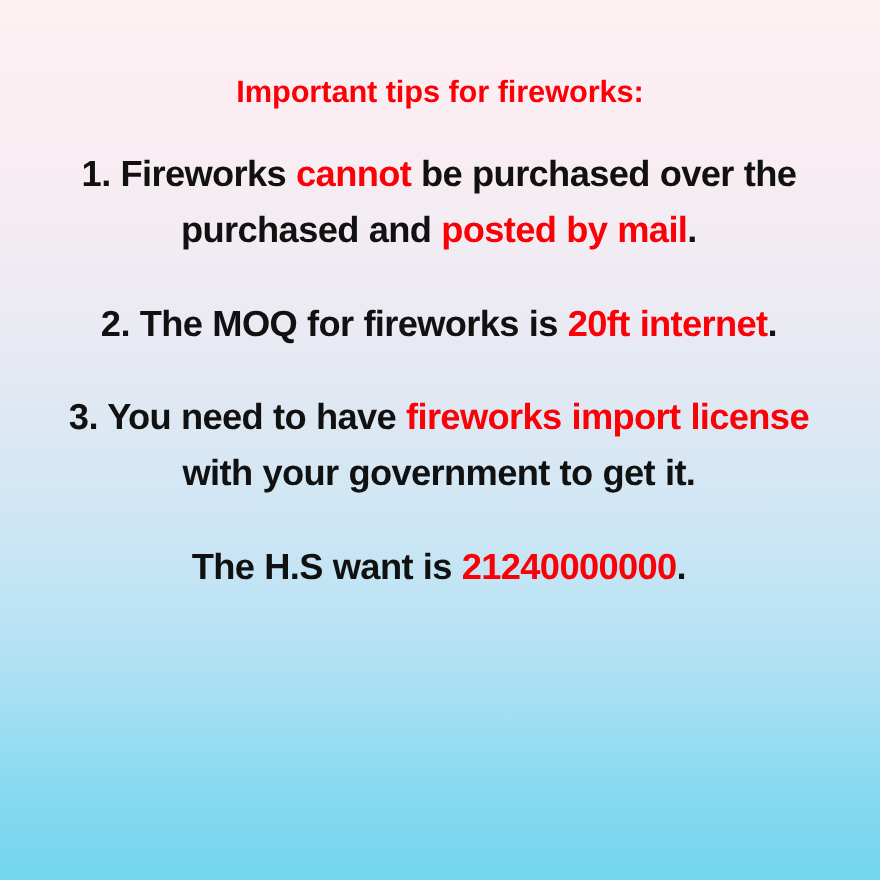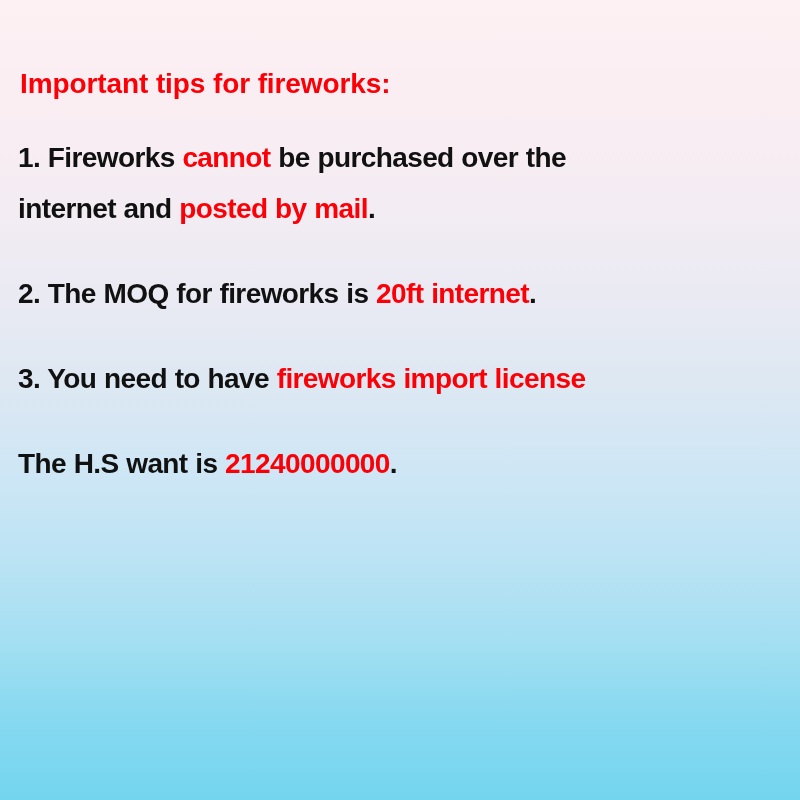--- a/index.html
+++ b/index.html
@@ -28,33 +28,34 @@
         #bbe3f4 70%,
         #a4dff2 80%,
         #86d9f0 90%,
         #74d5ef 100%);
   }
   #tips-body {
     position: absolute;
     left: 18px;
     top: 64px;
     width: 762px;
+    text-align: center;
   }
   .tips-title {
     color: #fb0007;
     font-size: 28px;
     font-weight: bold;
     line-height: 40px;
     letter-spacing: -0.1px;
     margin: 0 0 28px 2px;
     white-space: nowrap;
   }
   .tip-item {
     color: #111111;
-    font-size: 28px;
+    font-size: 33px;
     font-weight: bold;
     line-height: 51px;
     letter-spacing: -0.6px;
     margin: 0 0 34px 0;
     word-spacing: 0.5px;
   }
   .tip-item:last-child {
     margin-bottom: 0;
   }
   .hl {
@@ -66,26 +67,27 @@
 </style>
 </head>
 <body>
 
 <div id="notice-card">
   <div id="tips-body">
     <div class="tips-title">Important tips for fireworks:</div>
     <div id="tips-list">
         <div class="tip-item">
           <span class="tip-line"><span>1. Fireworks </span><span class="hl">cannot</span><span> be purchased over the</span></span>
-          <span class="tip-line"><span>internet and </span><span class="hl">posted by mail</span><span>.</span></span>
+          <span class="tip-line"><span>purchased and </span><span class="hl">posted by mail</span><span>.</span></span>
         </div>
         <div class="tip-item">
           <span class="tip-line"><span>2. The MOQ for fireworks is </span><span class="hl">20ft internet</span><span>.</span></span>
         </div>
         <div class="tip-item">
           <span class="tip-line"><span>3. You need to have </span><span class="hl">fireworks import license</span></span>
+          <span class="tip-line"><span>with your government to get it.</span></span>
         </div>
         <div class="tip-item">
           <span class="tip-line"><span>The H.S want is </span><span class="hl">21240000000</span><span>.</span></span>
         </div>
       </div>
   </div>
 </div>
 
 </body></html>

